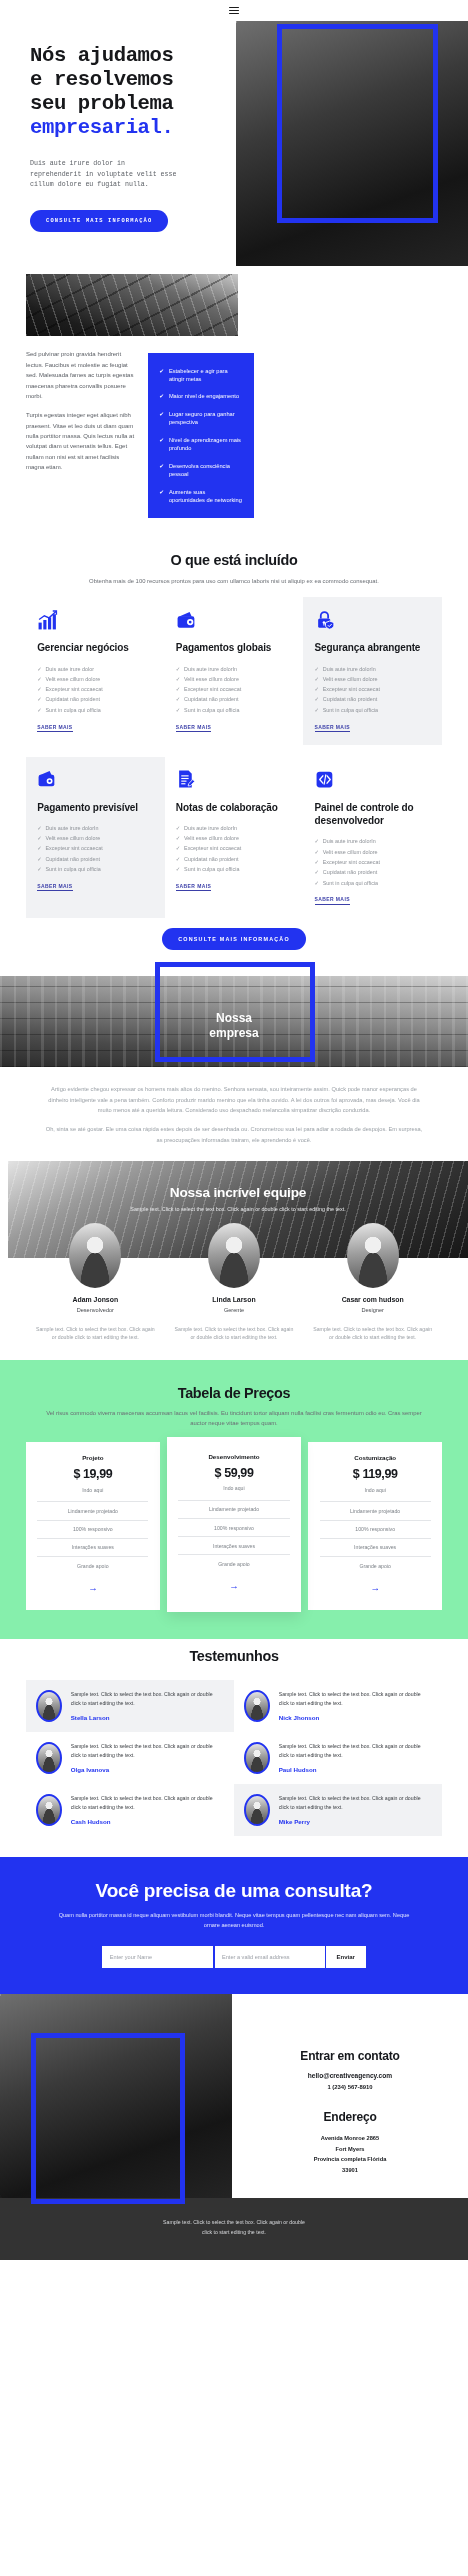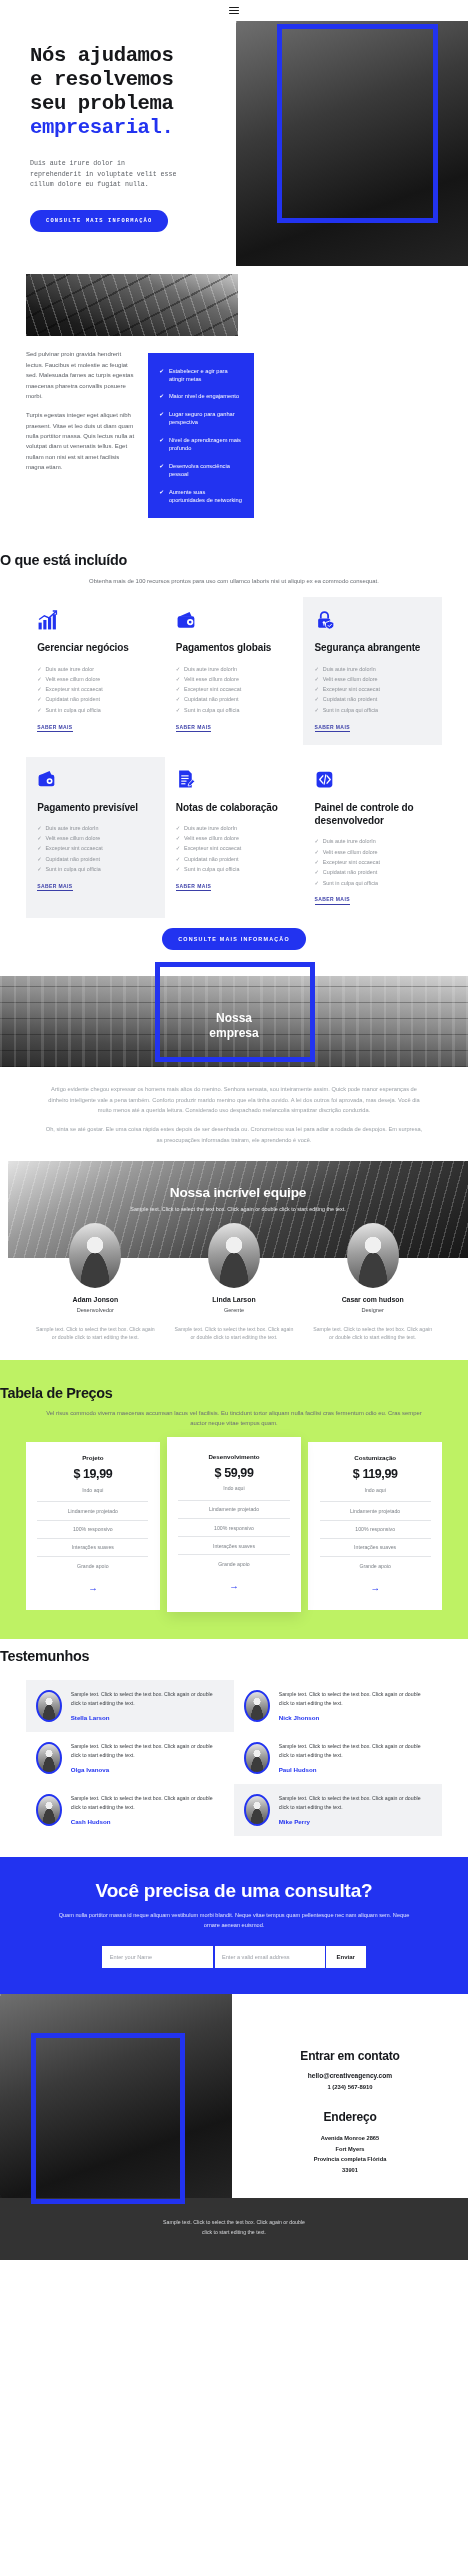--- a/index.html
+++ b/index.html
@@ -77,21 +77,21 @@
   .ben-title{width:122px;font-size:15.6px;line-height:1.26;font-weight:700;letter-spacing:-0.4px;padding-top:13.7px;}
   .ben-text{width:122px;font-size:6px;line-height:1.74;color:#595d63;padding-right:8.7px;}
   .ben-text p+p{margin-top:8.7px;}
   .ben-list{background:#2233f0;color:#fff;padding:13.7px 11.2px;width:106px;align-self:flex-start;margin-top:3.7px;}
   .ben-list li{list-style:none;display:flex;gap:5px;font-size:5.7px;line-height:1.45;margin-bottom:9.4px;}
   .ben-list li:last-child{margin-bottom:0;}
   .ben-list .ck{flex:0 0 auto;font-size:5.6px;opacity:.95;}
 
   
   .included{padding:22.5px 0 6.2px;}
-  .sec-title{font-size:14.4px;font-weight:700;letter-spacing:-0.3px;}
+  .sec-title{text-align:center;font-size:14.4px;font-weight:700;letter-spacing:-0.3px;}
   .sec-sub{text-align:center;font-size:5.9px;color:#6a6e74;margin-top:8.7px;line-height:1.6;padding:0 44px;}
   .cards{display:grid;grid-template-columns:repeat(3,1fr);padding:0 26px;margin-top:11.2px;}
   .card{padding:12.5px 11.2px 13.7px;}
   .card.tinted{background:#f1f2f4;}
   .card-ico{width:21px;height:21px;margin-bottom:8.7px;}
   .card h3{font-size:10px;font-weight:700;margin-bottom:8.7px;letter-spacing:-0.1px;line-height:1.35;}
   .card ul li{list-style:none;font-size:5.4px;color:#8e9298;line-height:1.9;display:flex;gap:3.7px;}
   .card ul li .ck{color:#8e9298;}
   .more{display:inline-block;margin-top:8.7px;font-size:5px;font-weight:600;letter-spacing:0.4px;
         color:#3b3fa8;border-bottom:0.9px solid #3b3fa8;padding-bottom:1.2px;cursor:pointer;text-decoration:none;}
@@ -112,21 +112,21 @@
   .team-hero h2{position:absolute;left:0;right:0;top:24px;text-align:center;color:#fff;font-size:13.7px;font-weight:700;letter-spacing:-0.2px;}
   .team-hero .th-sub{position:absolute;left:0;right:0;top:45px;text-align:center;color:#e9eaec;font-size:5.4px;}
   .team-row{display:grid;grid-template-columns:repeat(3,1fr);padding:0 26px;margin-top:-35px;position:relative;}
   .team-col{text-align:center;}
   .team-av{width:52px;height:65px;border-radius:50%;margin:0 auto 7.5px;}
   .team-name{font-size:6.9px;font-weight:700;}
   .team-role{font-size:5.6px;color:#45484d;margin-top:4.4px;}
   .team-bio{font-size:5.2px;color:#9ba0a6;line-height:1.7;margin-top:11.2px;padding:0 8.7px;}
 
   
-  .pricing{background:#bef264;padding:25px 0 27.5px;margin-top:17.5px;}
+  .pricing{background:#86efac;padding:25px 0 27.5px;margin-top:17.5px;}
   .price-grid{display:grid;grid-template-columns:repeat(3,1fr);gap:7.5px;padding:0 26px;margin-top:13.7px;align-items:start;}
   .price-card{background:#fff;padding:12.5px 11.2px 17.5px;text-align:center;}
   .price-card.featured{padding:16px 11.2px 21px;box-shadow:0 5px 13.7px rgba(0,0,0,.10);position:relative;z-index:2;margin-top:-5px;}
   .price-plan{font-size:6.2px;font-weight:700;}
   .price-amount{font-size:12.5px;font-weight:700;margin-top:5.6px;letter-spacing:-0.4px;}
   .price-note{font-size:5.2px;color:#7e8389;margin-top:5.6px;}
   .price-feats{margin-top:8.7px;}
   .price-feats li{list-style:none;font-size:5.2px;color:#7e8389;padding:5.6px 0;border-top:0.6px solid #e3e5e8;}
   .price-arrow{margin-top:8.7px;font-size:9.4px;color:#2233f0;cursor:pointer;line-height:1;}
 

